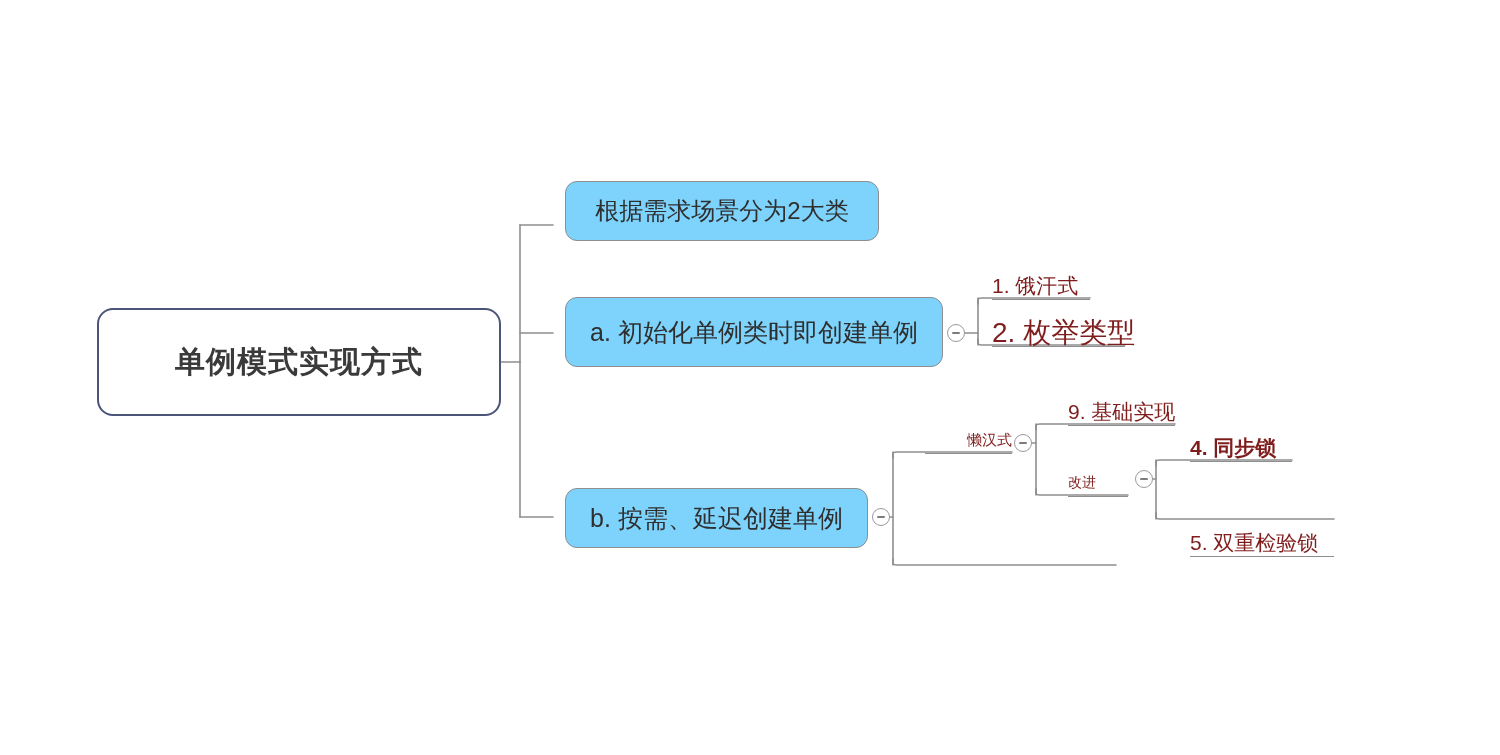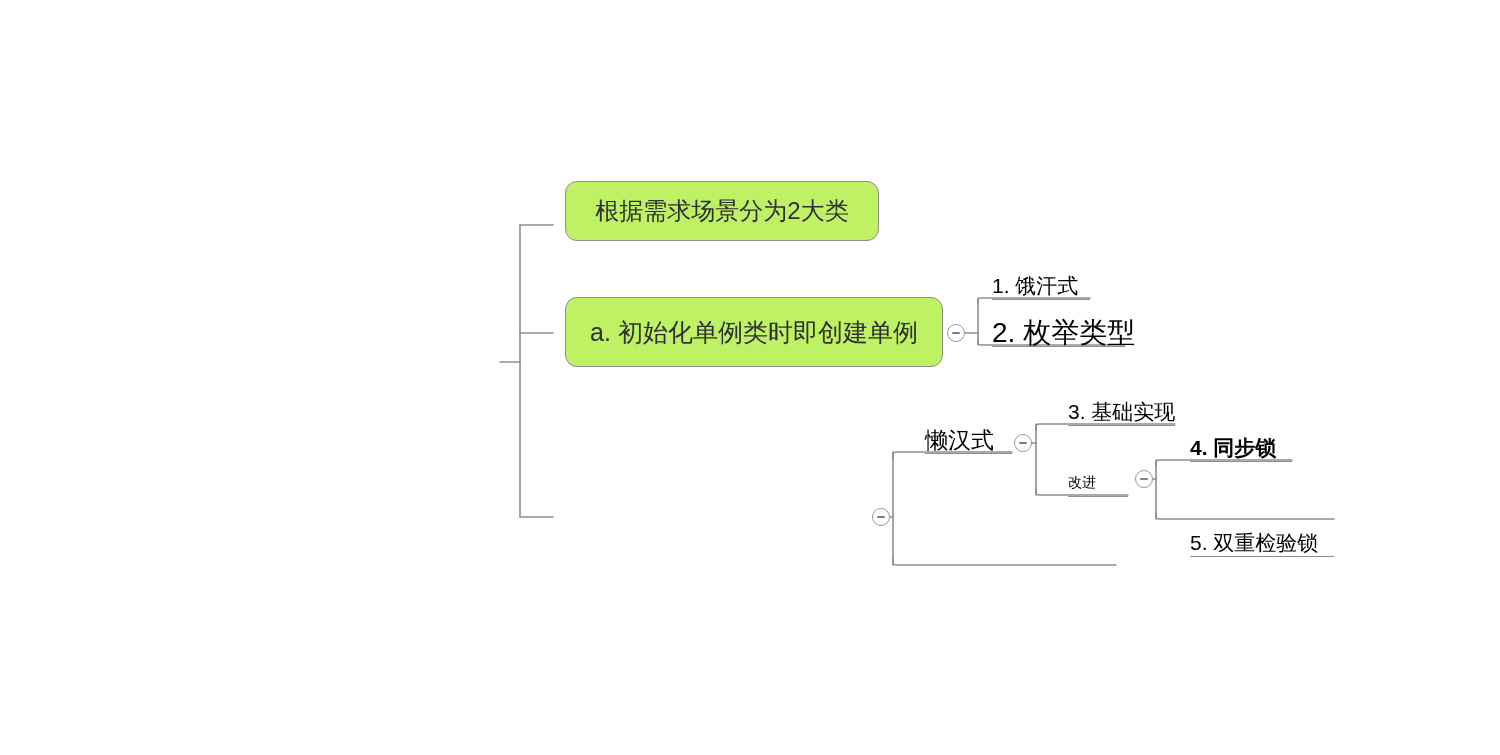--- a/index.html
+++ b/index.html
@@ -42,34 +42,34 @@
     font-weight: bold;
     letter-spacing: 1px;
   }
 
   
   .node-box {
     position: absolute;
     box-sizing: border-box;
     border: 1.6px solid #8e8e8e;
     border-radius: 12px;
-    background: #bef264;
+    background: #7dd3fc;
     display: flex;
     align-items: center;
     justify-content: center;
     color: #2f2f2f;
   }
 
   
   .node-line {
     position: absolute;
     box-sizing: border-box;
     display: flex;
     align-items: center;
-    color: #000000;
+    color: #7f1d1d;
     background: transparent;
   }
   .node-line .txt {
     white-space: nowrap;
   }
 
   
   .toggle {
     position: absolute;
     width: 18px;
@@ -136,53 +136,59 @@
 
       <path d="M 1152 479 L 1156 479"></path>
       <path d="M 1156 460 L 1156 519"></path>
 
       <path d="M 1156 466 L 1156 462 Q 1156 460 1160 460 L 1292 460"></path>
 
       <path d="M 1156 513 L 1156 517 Q 1156 519 1160 519 L 1334 519"></path>
     </g>
   </svg>
 
+  <div class="node-root" style="left:97px; top:308px; width:404px; height:108px; font-size:30px;">
+    <span>单例模式实现方式</span>
+  </div>
 
   <div class="node-box" style="left:565px; top:181px; width:314px; height:60px; font-size:24px;">
     <span>根据需求场景分为2大类</span>
   </div>
 
   <div class="node-box" style="left:565px; top:297px; width:378px; height:70px; font-size:25px;">
     <span>a. 初始化单例类时即创建单例</span>
   </div>
   <div class="toggle" style="left:947px; top:324px;">
     <span class="bar"></span>
   </div>
 
   <div class="node-line" style="left:992px; top:273px; width:98px; height:27px; font-size:21px; border-bottom:1.6px solid #8e8e8e;">
     <span class="txt">1. 饿汗式</span>
   </div>
 
   <div class="node-line" style="left:992px; top:320px; width:133px; height:27px; font-size:28px; border-bottom:1.6px solid #8e8e8e;">
     <span class="txt">2. 枚举类型</span>
   </div>
 
+  <div class="node-box" style="left:565px; top:488px; width:303px; height:60px; font-size:25px;">
+    <span>b. 按需、延迟创建单例</span>
+  </div>
   <div class="toggle" style="left:872px; top:508px;">
     <span class="bar"></span>
   </div>
 
-  <div class="node-line" style="left:925px; top:427px; width:87px; height:27px; font-size:23px; border-bottom:1.6px solid #8e8e8e;">
+  <div class="node-line" style="left:925px; top:427px; width:87px; height:27px; font-size:15px; border-bottom:1.6px solid #8e8e8e;justify-content:flex-end;">
     <span class="txt">懒汉式</span>
   </div>
   <div class="toggle" style="left:1014px; top:434px;">
     <span class="bar"></span>
   </div>
 
   <div class="node-line" style="left:1068px; top:399px; width:107px; height:27px; font-size:21px; border-bottom:1.6px solid #8e8e8e;">
-    <span class="txt">3. 基础实现</span>
+    <span class="txt">9. 基础实现</span>
   </div>
 
   <div class="node-line" style="left:1068px; top:470px; width:60px; height:27px; font-size:14px; border-bottom:1.6px solid #8e8e8e;">
     <span class="txt">改进</span>
   </div>
   <div class="toggle" style="left:1135px; top:470px;">
     <span class="bar"></span>
   </div>
 
   <div class="node-line" style="left:1190px; top:435px; width:102px; height:27px; font-size:21px; border-bottom:1.6px solid #8e8e8e;font-weight:bold;">

